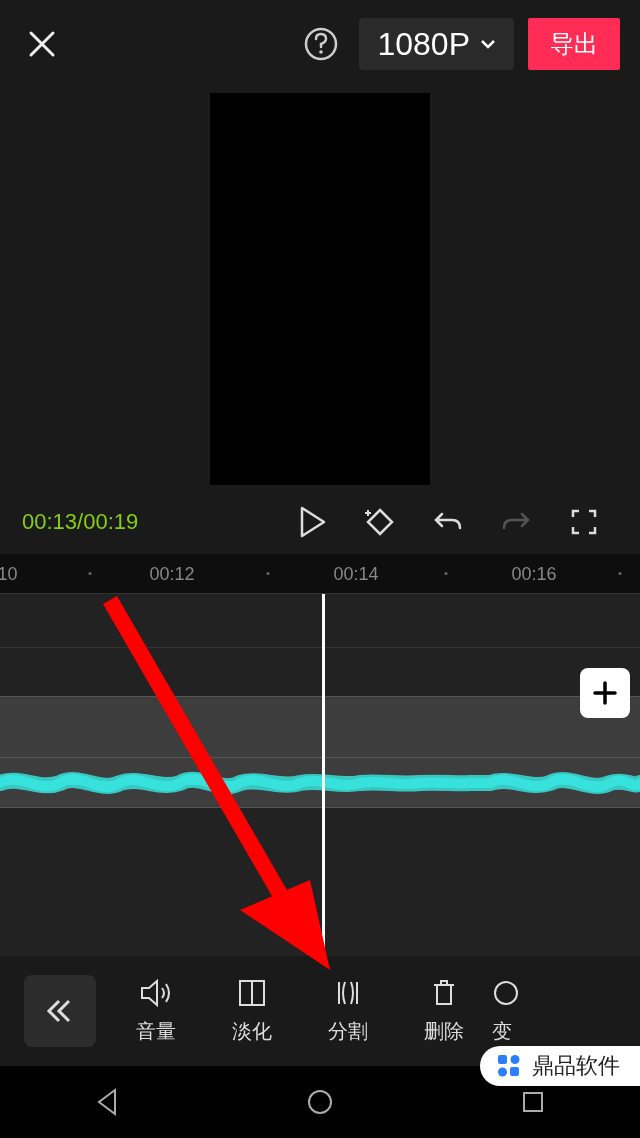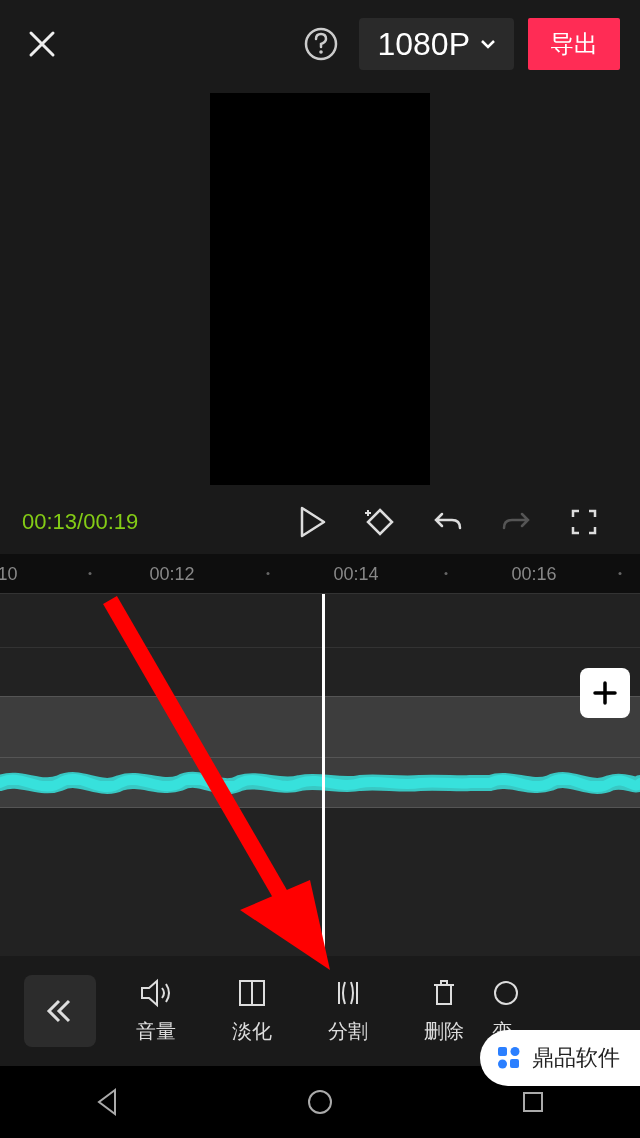--- a/index.html
+++ b/index.html
@@ -25,21 +25,21 @@
   .track-video { height: 62px; background: #3d3d3d; border-top: 1px solid #555; border-bottom: 1px solid #555; margin-top: 48px; }
   .track-audio { height: 50px; background: #3d3d3d; margin-top: 0; position: relative; border-bottom: 1px solid #555; }
   .track-audio .wave { position: absolute; left: 0; right: 0; top: 8px; bottom: 8px; }
   .playhead { position: absolute; left: 322px; top: 0; width: 3px; height: 362px; background: #fff; z-index: 4; }
   .toolbar { position: absolute; left: 0; right: 0; bottom: 72px; height: 110px; display: flex; align-items: center; background: #1a1a1a; margin-left: 12px; }
   .toolbar .collapse { width: 72px; height: 72px; margin: 0 12px; background: #2c2c2c; border-radius: 8px; display: flex; align-items: center; justify-content: center; }
   .toolbar .tool { width: 96px; display: flex; flex-direction: column; align-items: center; justify-content: center; color: #ddd; font-size: 20px; gap: 10px; }
   .toolbar .tool.partial { width: 40px; align-items: flex-start; overflow: hidden; }
   .navbar { position: absolute; left: 0; right: 0; bottom: 0; height: 72px; display: flex; align-items: center; justify-content: space-around; background: #000; }
   .navbar .nbtn { width: 120px; display: flex; align-items: center; justify-content: center; }
-  .watermark { position: absolute; right: 0; bottom: 52px; background: #fff; color: #222; border-radius: 28px 0 0 28px; height: 56px; padding: 0 20px 0 14px; display: flex; align-items: center; font-size: 22px; font-weight: 500; z-index: 20; gap: 8px; }
+  .watermark { position: absolute; right: 0; bottom: 52px; background: #fff; color: #222; border-radius: 28px 0 0 28px; height: 40px; padding: 0 20px 0 14px; display: flex; align-items: center; font-size: 22px; font-weight: 500; z-index: 20; gap: 8px; }
   .arrow { position: absolute; z-index: 15; pointer-events: none; }
   svg { display: block; }
 </style>
 </head>
 <body>
 
 <div class="topbar">
   <div class="close">
     <svg width="30" height="30" viewBox="0 0 30 30">
         <path d="M4 4 L26 26 M26 4 L4 26" stroke="#eee" stroke-width="3" fill="none" stroke-linecap="round"></path>

